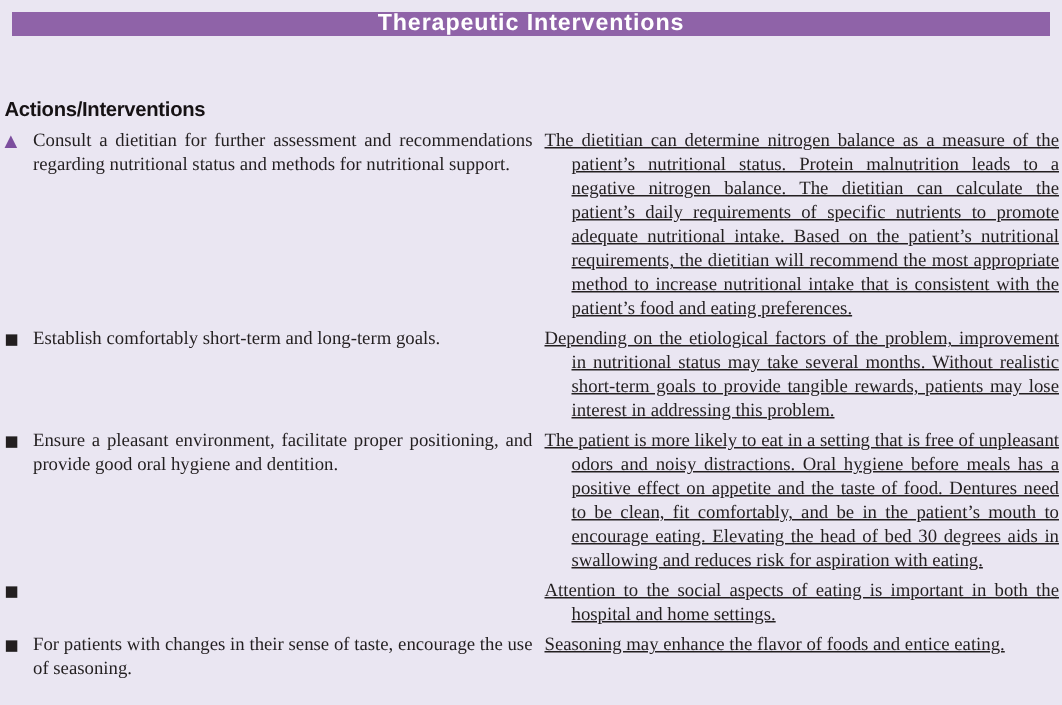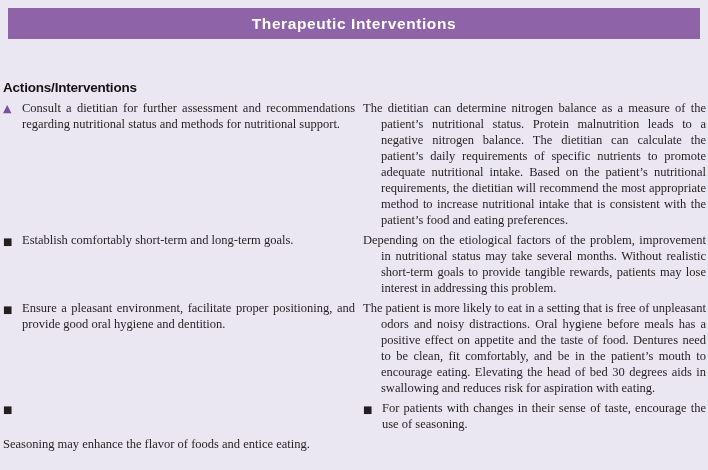--- a/index.html
+++ b/index.html
@@ -7,21 +7,21 @@
     padding: 0;
     width: 708px;
     height: 470px;
     overflow: hidden;
     background: #eae6f2;
     font-family: "Liberation Serif", "DejaVu Serif", serif;
     color: #231f20;
   }
   .title-bar {
     margin: 8px 8px 0 8px;
-    height: 31px;
+    height: 16px;
     background: #8f63a8;
     display: flex;
     align-items: center;
     justify-content: center;
   }
   .title-bar .title-text {
     font-family: "Liberation Sans", "DejaVu Sans", sans-serif;
     font-weight: bold;
     font-size: 15.5px;
     letter-spacing: 0.6px;
@@ -67,20 +67,21 @@
     font-size: 11px;
   }
   .bullet.square {
     color: #231f20;
     font-size: 10px;
     top: 2px;
   }
   .rationale-cell {
     padding-left: 18px;
     text-indent: -18px;
+    text-decoration: underline;
   }
 </style>
 </head>
 <body>
 
 <div class="title-bar">
   <span class="title-text">Therapeutic Interventions</span>
 </div>
 
 <div class="col-headers">
@@ -103,20 +104,21 @@
 
   <div class="action-cell">
     <span class="bullet square">■</span>
     <span>Ensure a pleasant environment, facilitate proper positioning, and provide good oral hygiene and dentition.</span>
   </div>
   <div class="rationale-cell">The patient is more likely to eat in a setting that is free of unpleasant odors and noisy distractions. Oral hygiene before meals has a positive effect on appetite and the taste of food. Dentures need to be clean, fit comfortably, and be in the patient’s mouth to encourage eating. Elevating the head of bed 30 degrees aids in swallowing and reduces risk for aspiration with eating.</div>
 
   <div class="action-cell">
     <span class="bullet square">■</span>
   </div>
+  <div class="rationale-cell">Attention to the social aspects of eating is important in both the hospital and home settings.</div>
 
   <div class="action-cell">
     <span class="bullet square">■</span>
     <span>For patients with changes in their sense of taste, encourage the use of seasoning.</span>
   </div>
   <div class="rationale-cell">Seasoning may enhance the flavor of foods and entice eating.</div>
 
 </div>
 
 </body></html>

